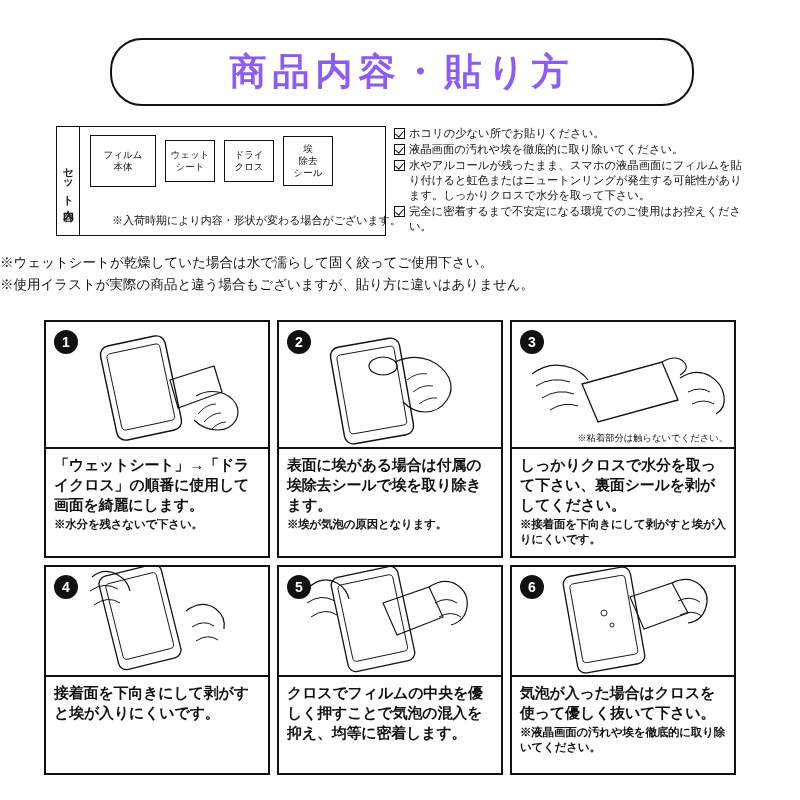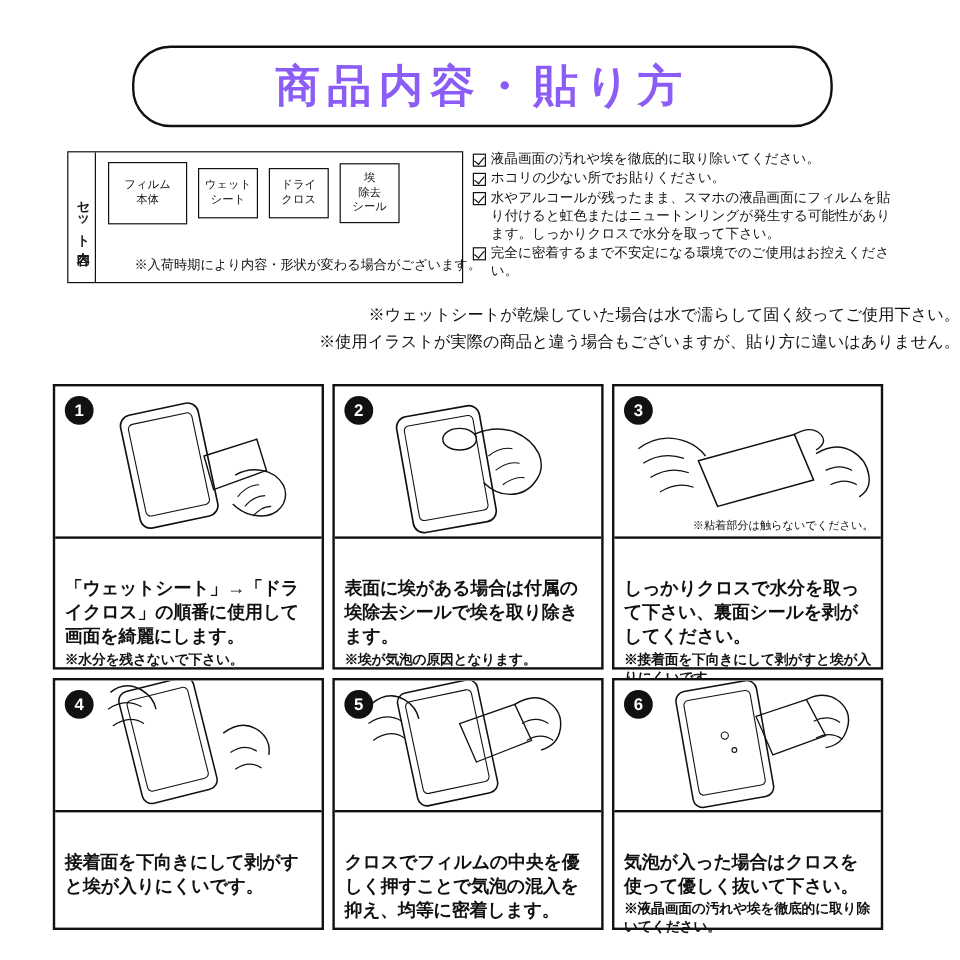--- a/index.html
+++ b/index.html
@@ -144,21 +144,21 @@
     transform: rotate(40deg);
   }
   .check-text { flex: 1 1 auto; }
 
   
   .top-notes {
     position: absolute;
     left: 0;
     top: 252px;
     width: 800px;
-    text-align: right;
+    text-align: left;
     font-family: Liberation Serif, serif;
   }
   .top-notes div {
     font-size: 13.5px;
     line-height: 1.6;
     color: #111;
   }
 
   
   .steps {
@@ -215,21 +215,20 @@
     border-top: 2px solid #111;
     padding: 6px 8px 4px 8px;
     box-sizing: border-box;
   }
   .cap-main {
     font-size: 15px;
     font-weight: bold;
     line-height: 1.33;
     color: #111;
     letter-spacing: -0.2px;
-    margin-top: 26px;
   }
   .cap-sub {
     font-size: 11.5px;
     font-weight: bold;
     line-height: 1.3;
     color: #111;
     margin-top: 2px;
     letter-spacing: -0.2px;
   }
   svg { display: block; }
@@ -267,25 +266,25 @@
 シール</span>
         </div>
       </div>
       <div class="set-note">※入荷時期により内容・形状が変わる場合がございます。</div>
     </div>
   </div>
 
   <div class="checklist">
     <div class="check-row">
       <div class="check-box"></div>
-      <div class="check-text">液晶画面の汚れや埃を徹底的に取り除いてください。</div>
+      <div class="check-text">ホコリの少ない所でお貼りください。</div>
     </div>
     <div class="check-row">
       <div class="check-box"></div>
-      <div class="check-text">ホコリの少ない所でお貼りください。</div>
+      <div class="check-text">液晶画面の汚れや埃を徹底的に取り除いてください。</div>
     </div>
     <div class="check-row">
       <div class="check-box"></div>
       <div class="check-text">水やアルコールが残ったまま、スマホの液晶画面にフィルムを貼り付けると虹色またはニュートンリングが発生する可能性があります。しっかりクロスで水分を取って下さい。</div>
     </div>
     <div class="check-row">
       <div class="check-box"></div>
       <div class="check-text">完全に密着するまで不安定になる環境でのご使用はお控えください。</div>
     </div>
   </div>

